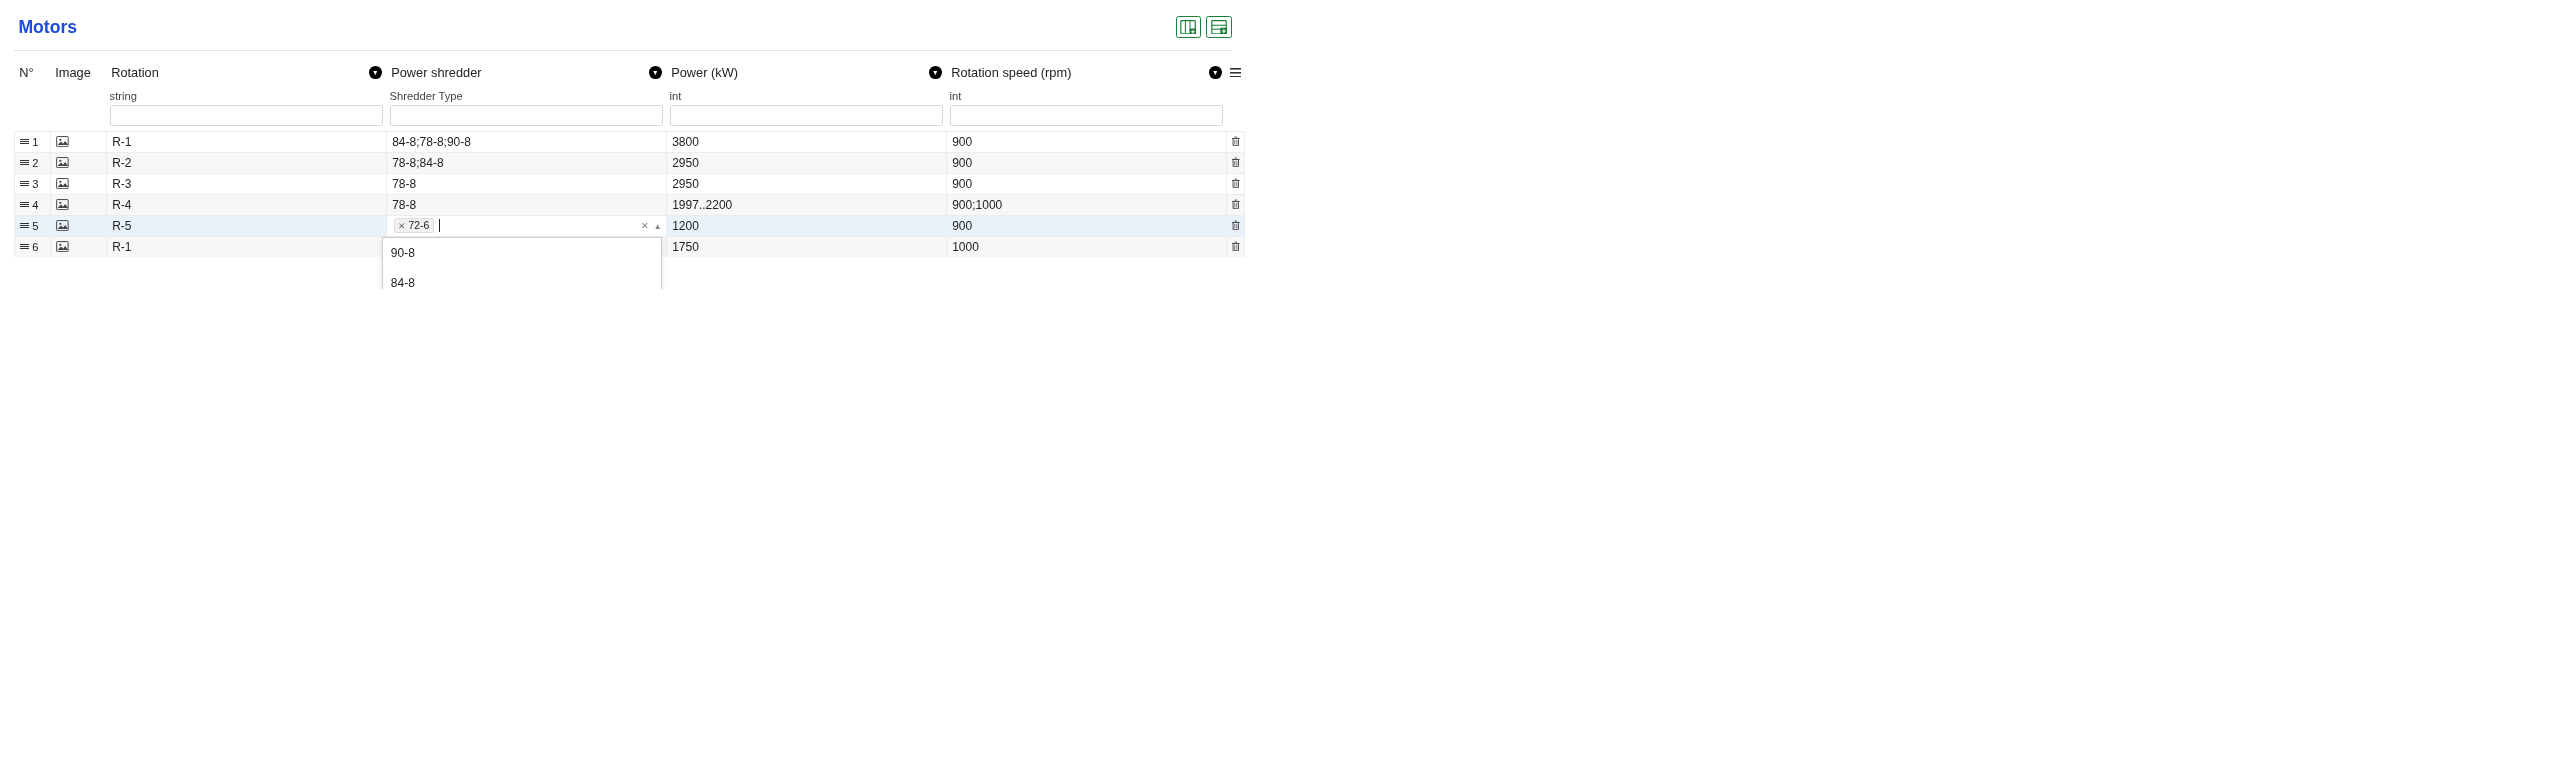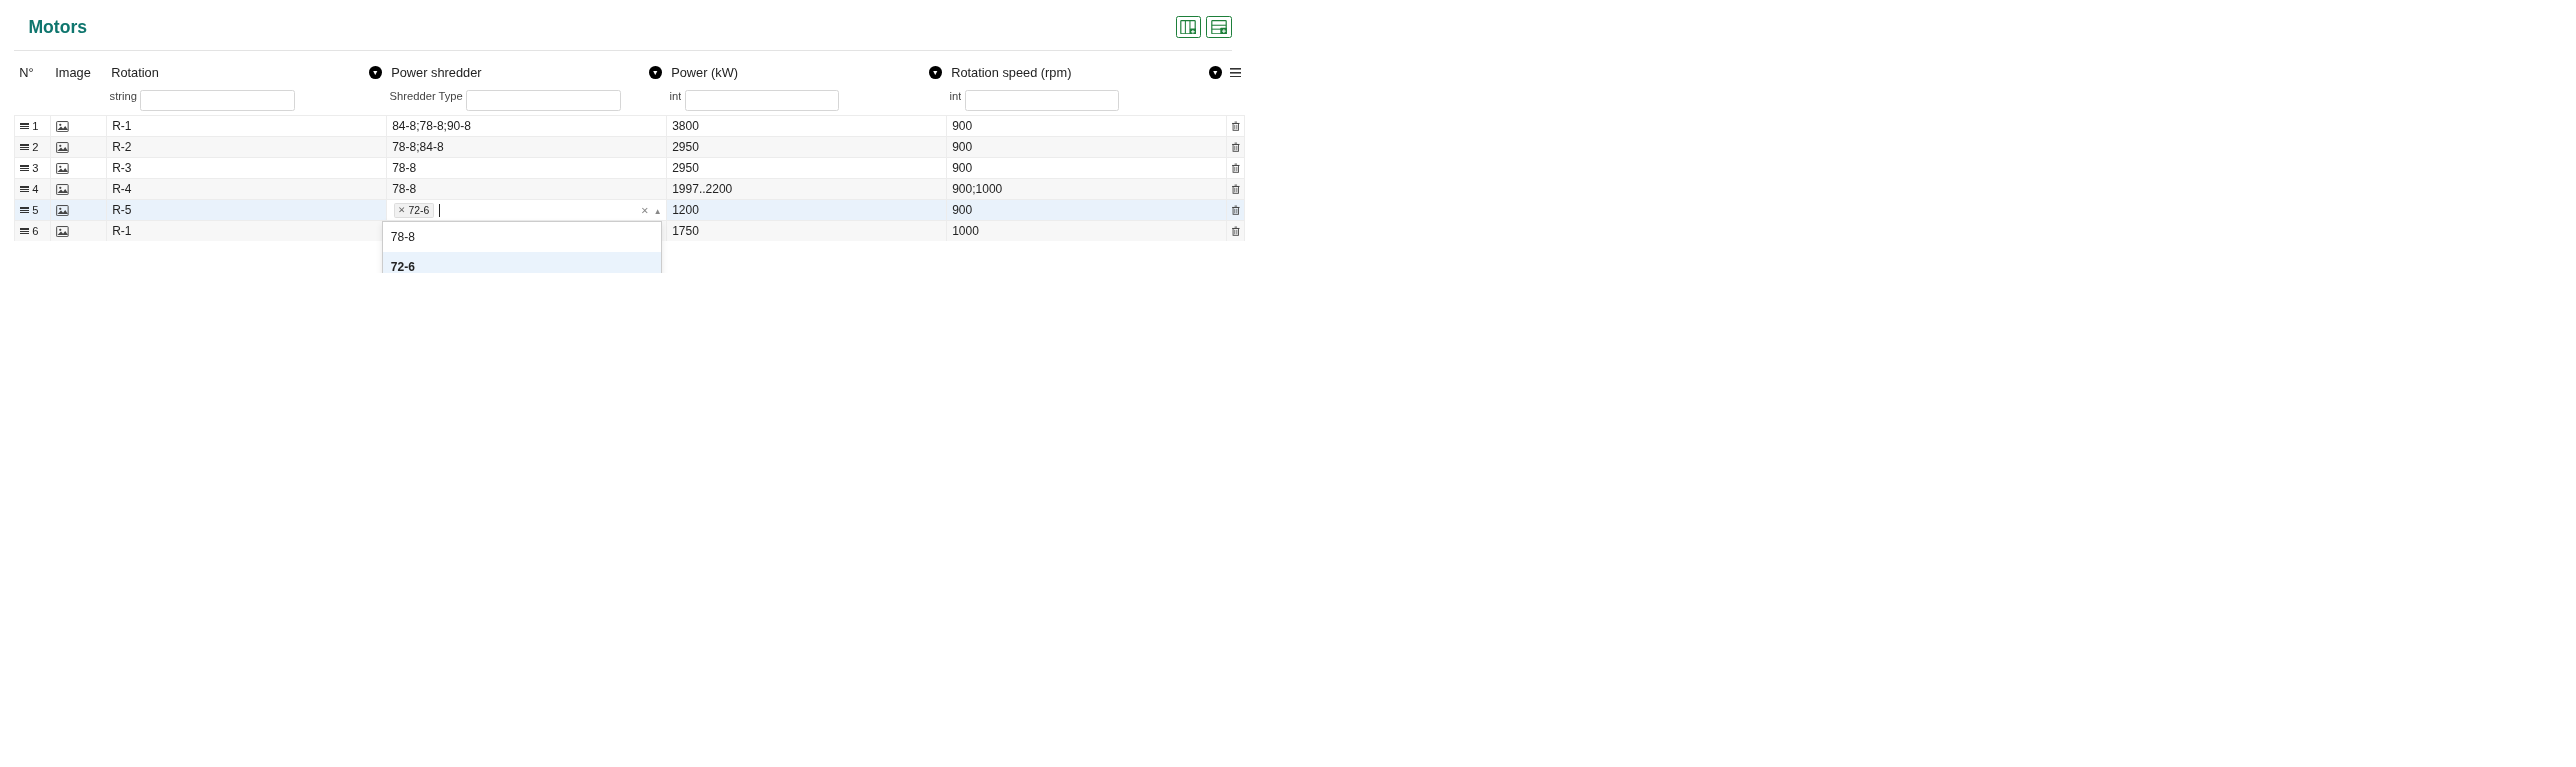--- a/index.html
+++ b/index.html
@@ -17,22 +17,22 @@
   }
   .header-row {
     display: flex;
     align-items: center;
     justify-content: space-between;
     margin-bottom: 11.2px;
   }
   .title {
     font-size: 17.6px;
     font-weight: 600;
-    color: #0f766e;
-    margin-left: 14px;
+    color: #1d4ed8;
+    margin-left: 4px;
   }
   .header-actions { display:flex; gap:4.8px; }
   .hbtn {
     width: 25.6px; height: 22.4px;
     border: 1.2px solid #1d7f3a;
     border-radius: 2.4px;
     display: inline-flex; align-items:center; justify-content:center;
     background:#fff;
   }
   .hbtn svg { display:block; }
@@ -63,21 +63,21 @@
   .menu-icon {
     display:flex; align-items:center; justify-content:center;
     padding:8px 1.6px 8px 1.6px;
   }
 
   .sub-row {
     display: contents;
   }
   .sub-cell {
     padding: 1.6px 3.2px 4.8px 3.2px;
-    display:flex; flex-direction:row; gap:3.2px;
+    display:flex; flex-direction:column; gap:3.2px;justify-content:space-between;
   }
   .type-label {
     font-size: 11.2px;
     color:#444;
     white-space: nowrap;
     overflow:hidden;
   }
   .search-input {
     height: 21px;
     border: 0.8px solid #d6d6d6;
@@ -424,20 +424,22 @@
             <span class="x">✕</span>
             <span>72-6</span>
           </span>
           <span class="tag-cursor"></span>
           <span class="right-ctrls">
             <span>✕</span>
             <span>▴</span>
           </span>
         </div>
         <div class="dropdown">
+          <div class="opt">90-8</div>
+          <div class="opt">84-8</div>
           <div class="opt">78-8</div>
           <div class="opt sel">72-6</div>
         </div>
       </div>
       <div class="cell">1200</div>
       <div class="cell">900</div>
       <div class="cell trash-cell">
         <svg width="9.6" height="10.4" viewBox="0 0 14 15">
             <rect x="3" y="3.5" width="8" height="10" fill="none" stroke="#444" stroke-width="1.3"></rect>
             <line x1="1.5" y1="3.5" x2="12.5" y2="3.5" stroke="#444" stroke-width="1.3"></line>

